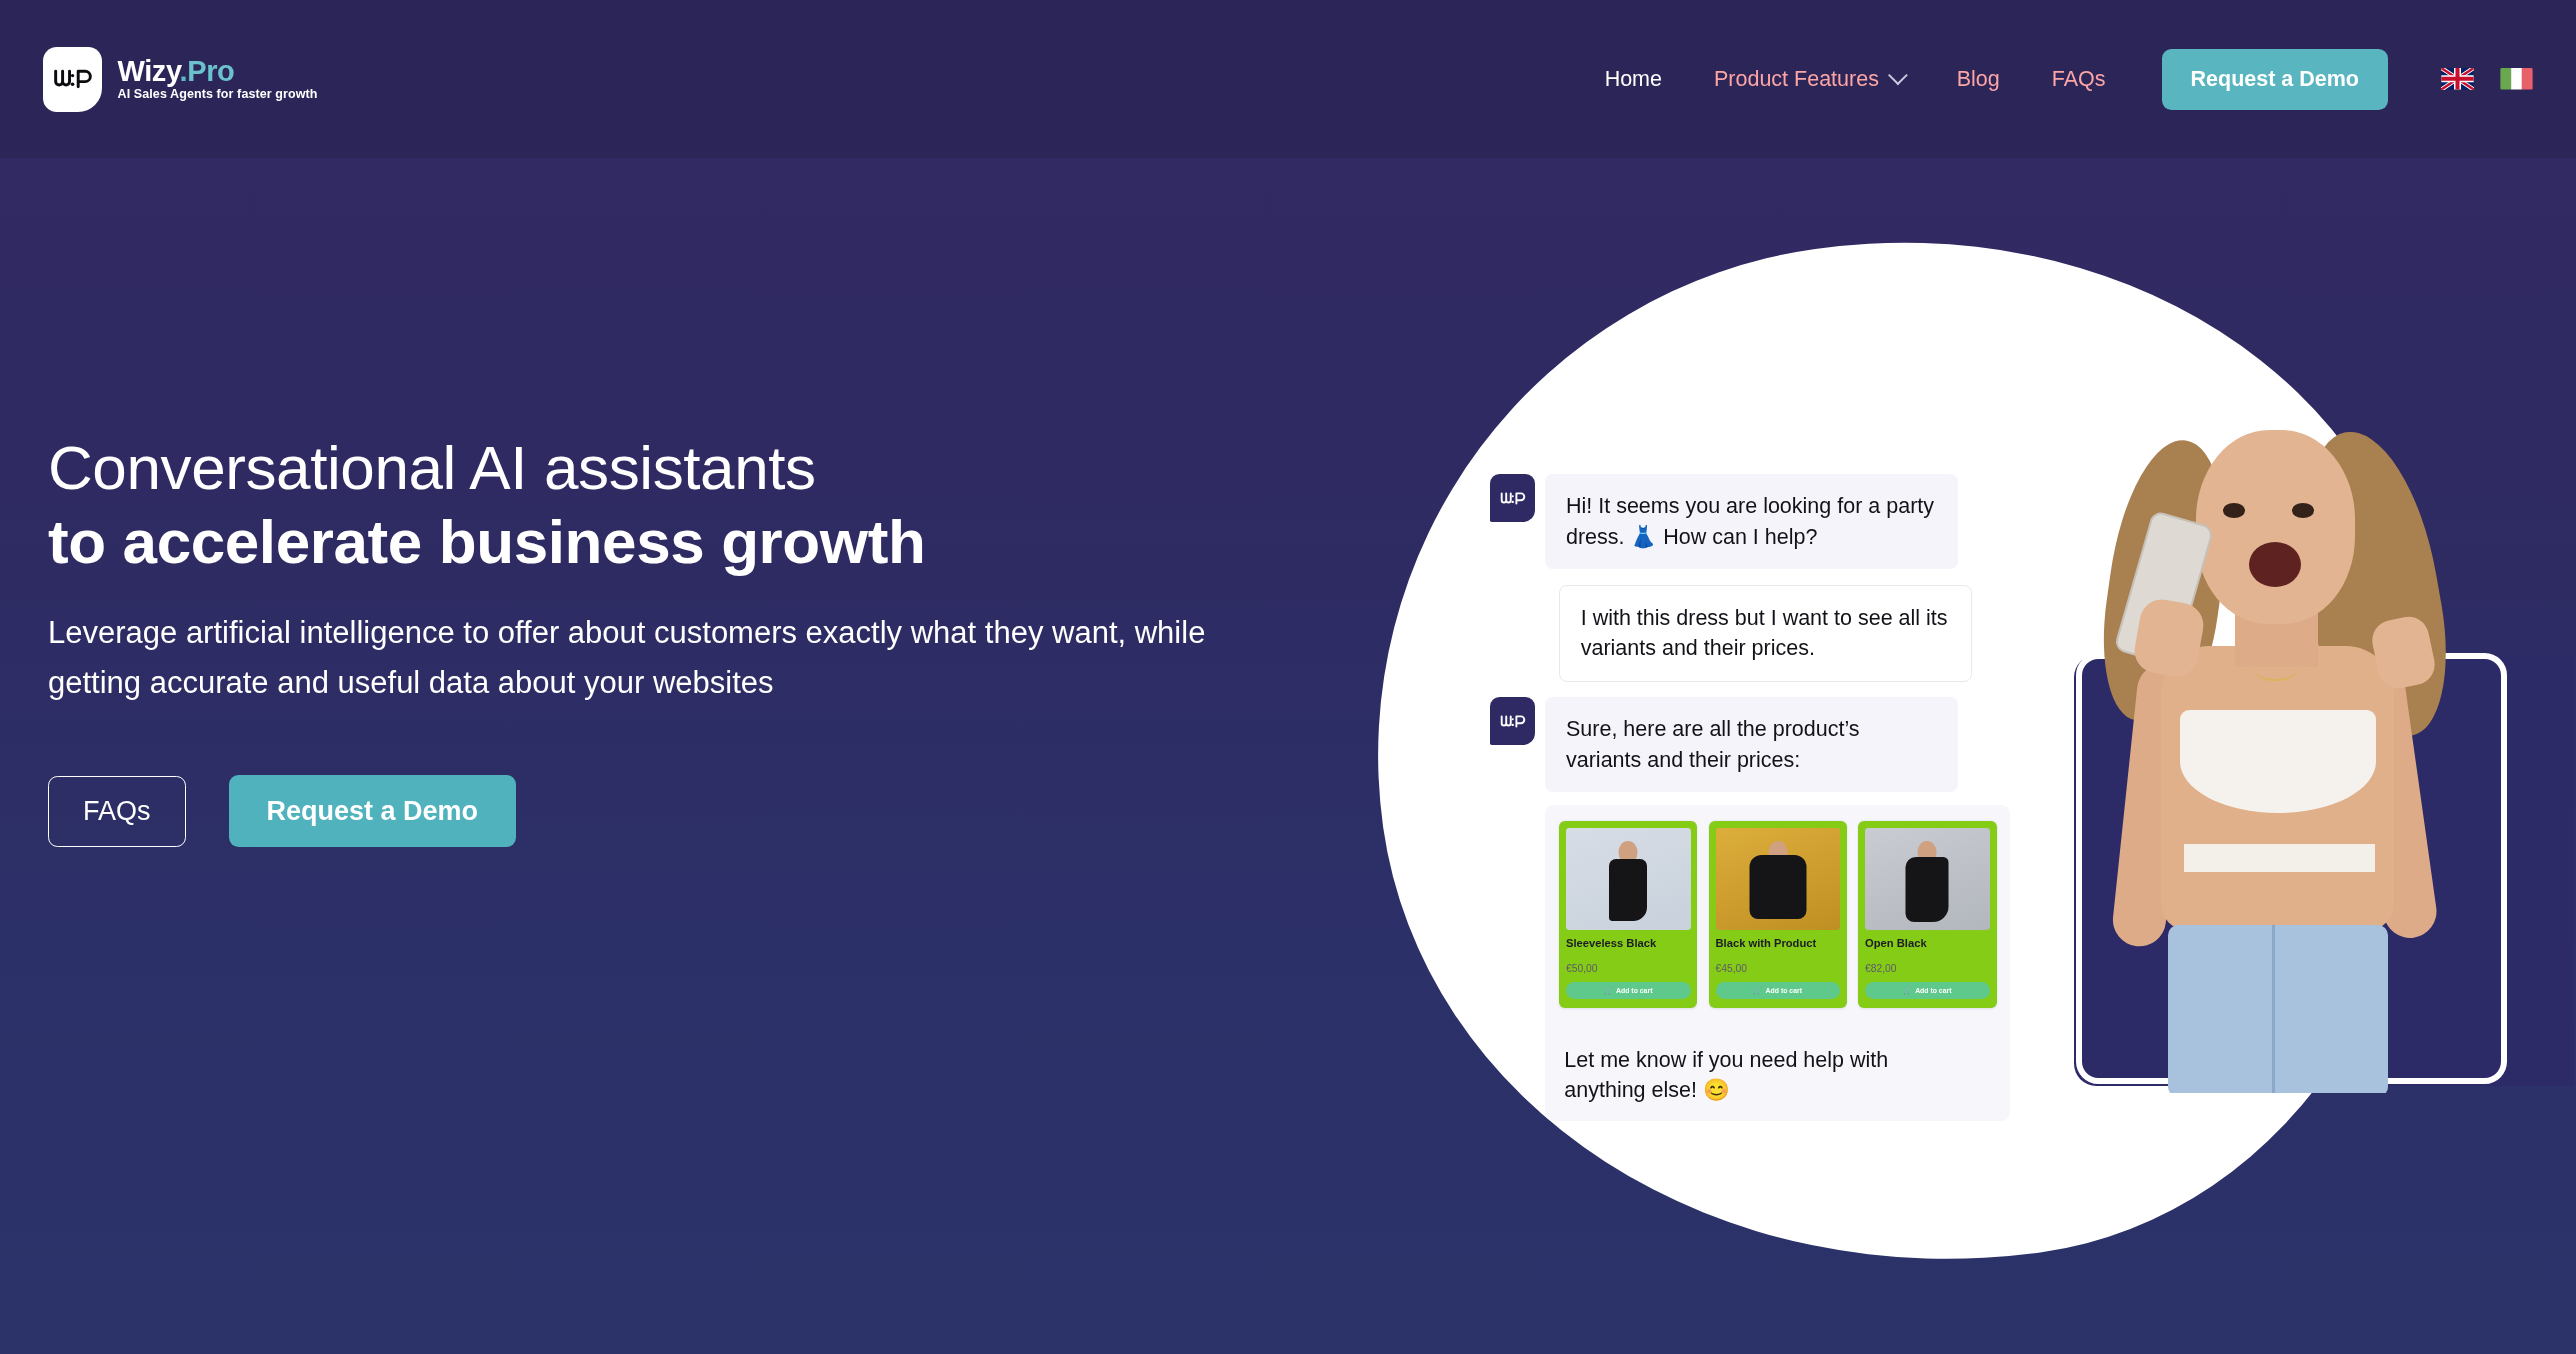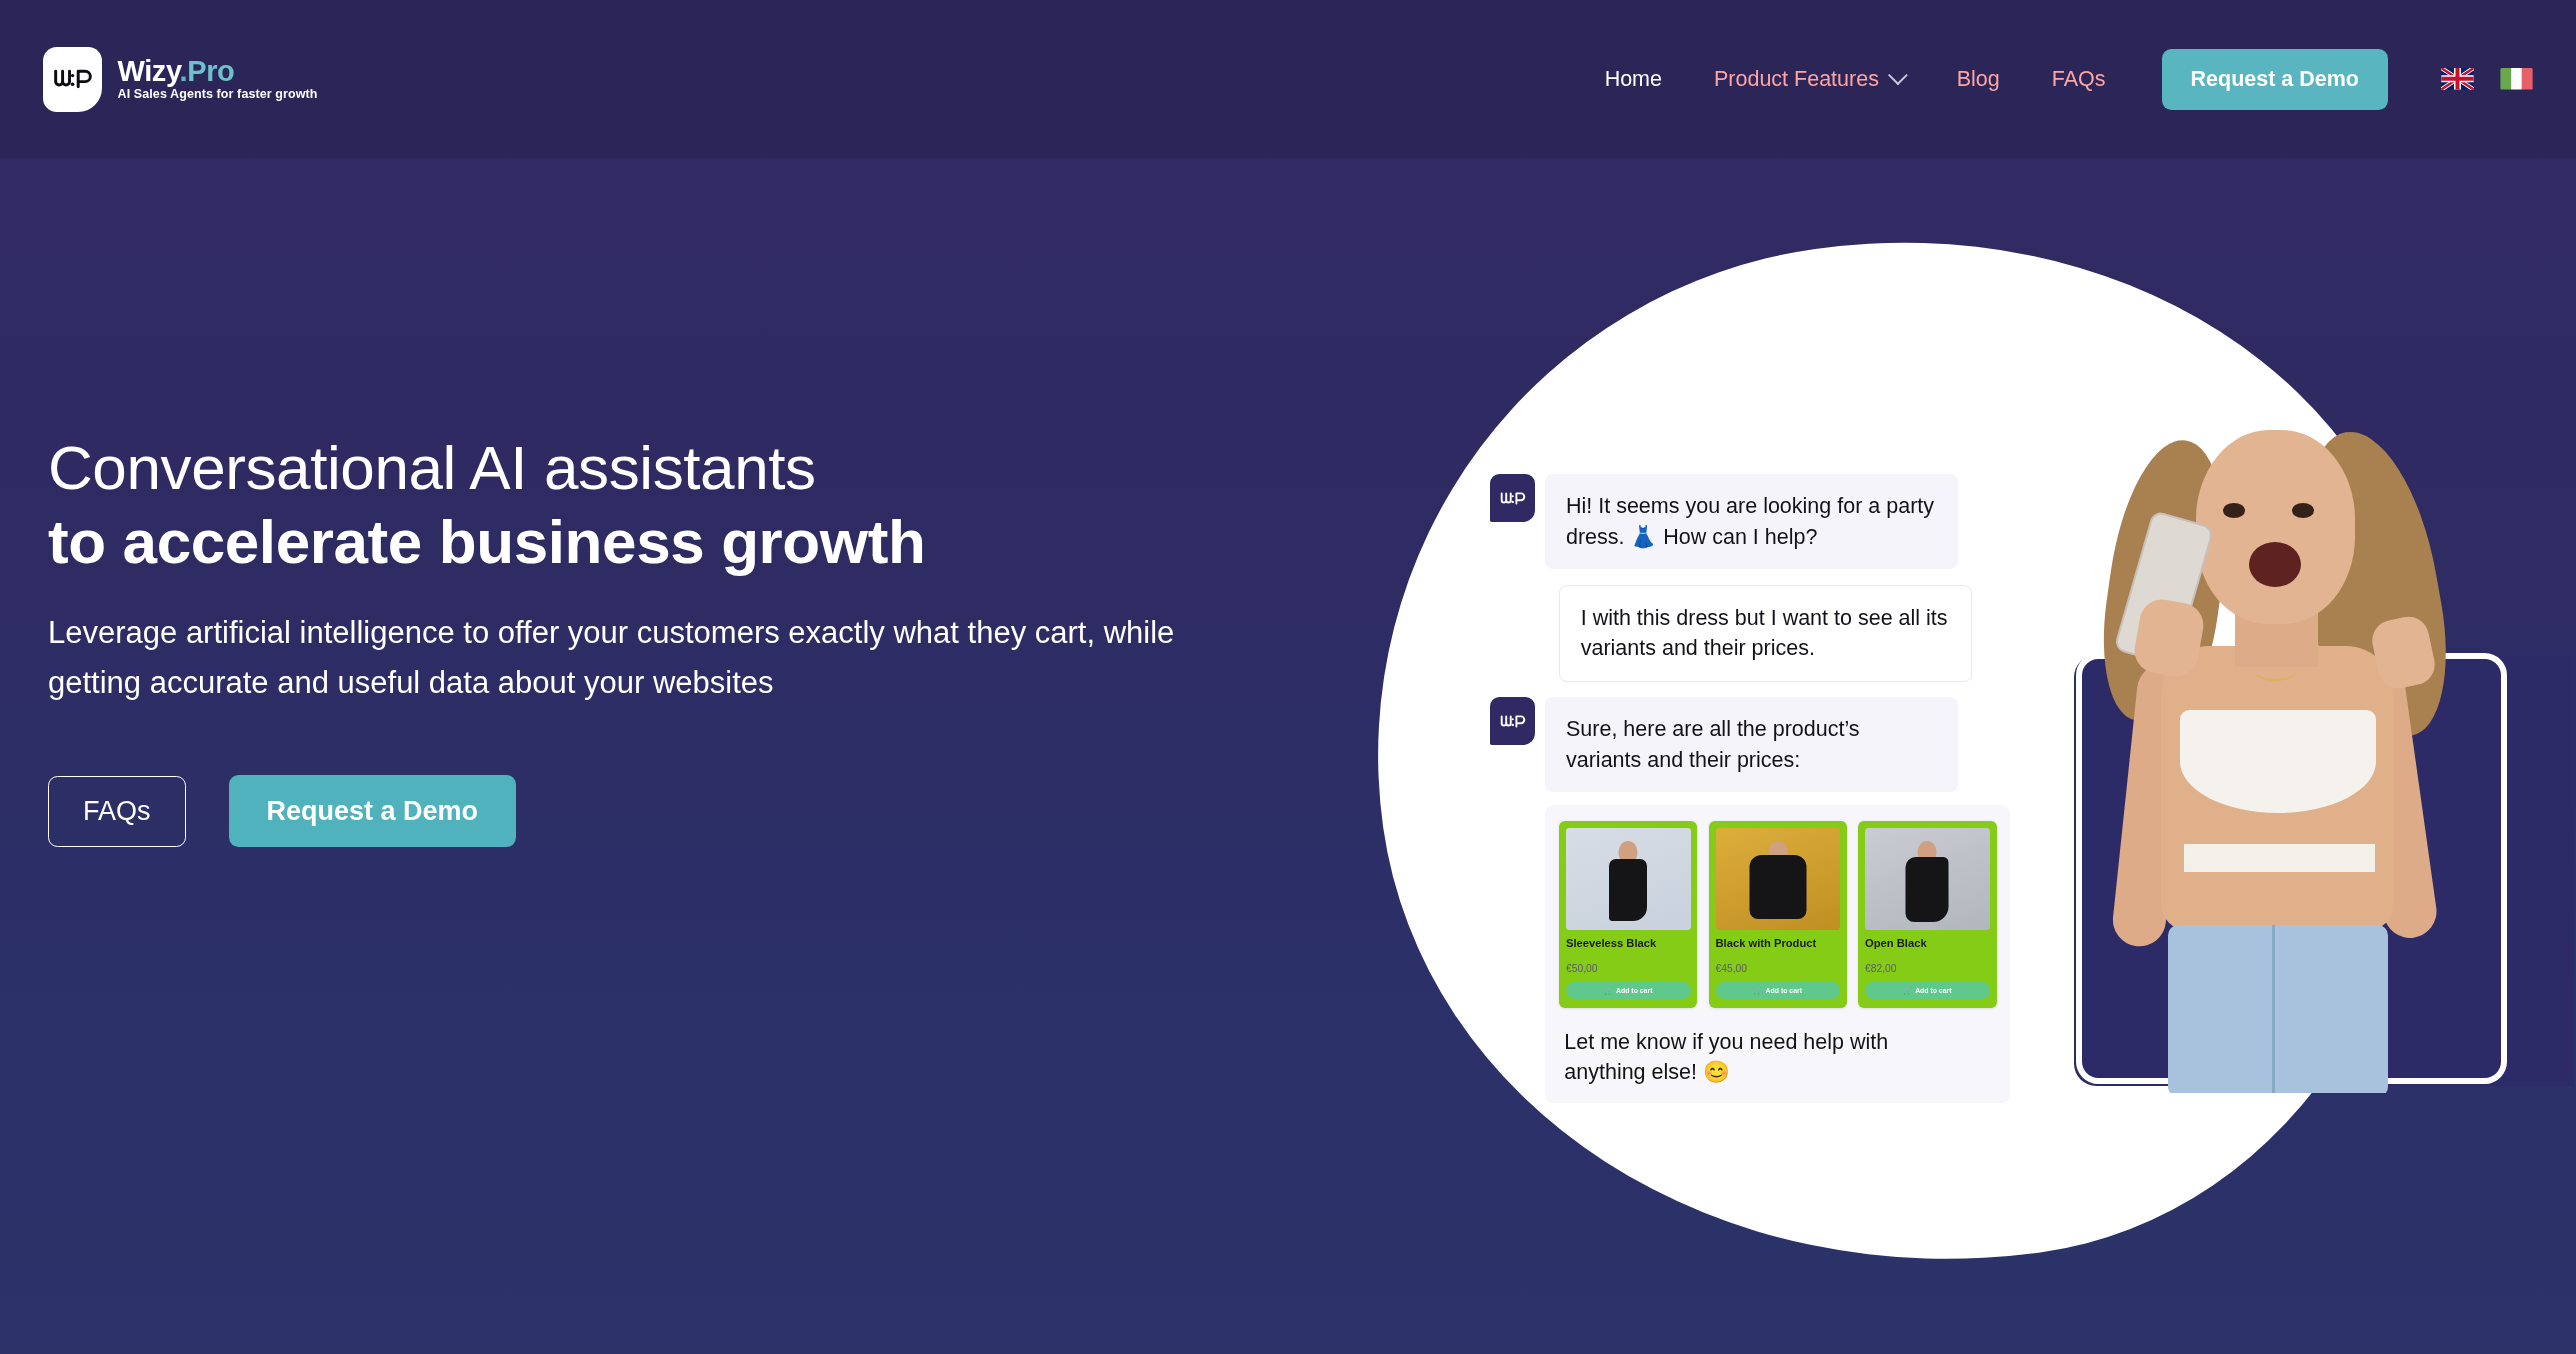--- a/index.html
+++ b/index.html
@@ -394,31 +394,31 @@
             <div class="pname">Open Black</div>
             <div class="pprice">€82,00</div>
             <div class="pbtn">
               <span>🛒</span>
               <span>Add to cart</span>
             </div>
           </div>
 
         </div>
 
-        <div class="bubble" style="background:transparent;padding:19px 5.2px 1.7px 5.2px;">Let me know if you need help with anything else! 😊</div>
+        <div class="bubble" style="background:transparent;padding:19px 5.2px 1.7px 5.2px;margin-top:18px;">Let me know if you need help with anything else! 😊</div>
       </div>
     </div>
   </div>
 
 </div>
 
 <div class="hero">
   <h1 class="h1">
     <div class="h1-light">Conversational AI assistants</div>
     <div class="h1-bold">to accelerate business growth</div>
   </h1>
-  <p class="sub">Leverage artificial intelligence to offer your customers exactly what they cart, while getting accurate and useful data about your websites</p>
+  <p class="sub">Leverage artificial intelligence to offer about customers exactly what they want, while getting accurate and useful data about your websites</p>
   <div class="cta-row">
     <button class="btn-faq">FAQs</button>
     <button class="btn-demo">Request a Demo</button>
   </div>
 </div>
 
 
 </body></html>

